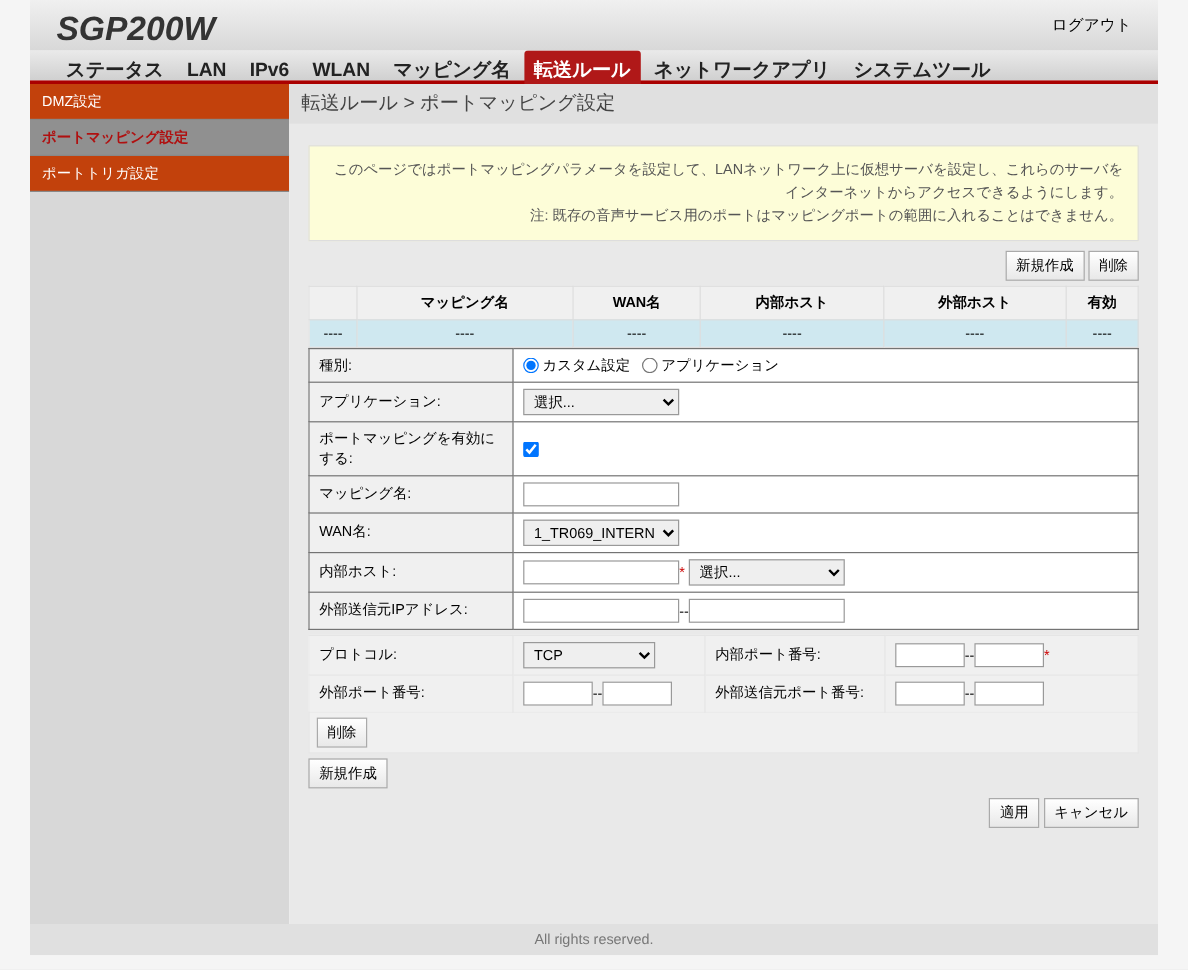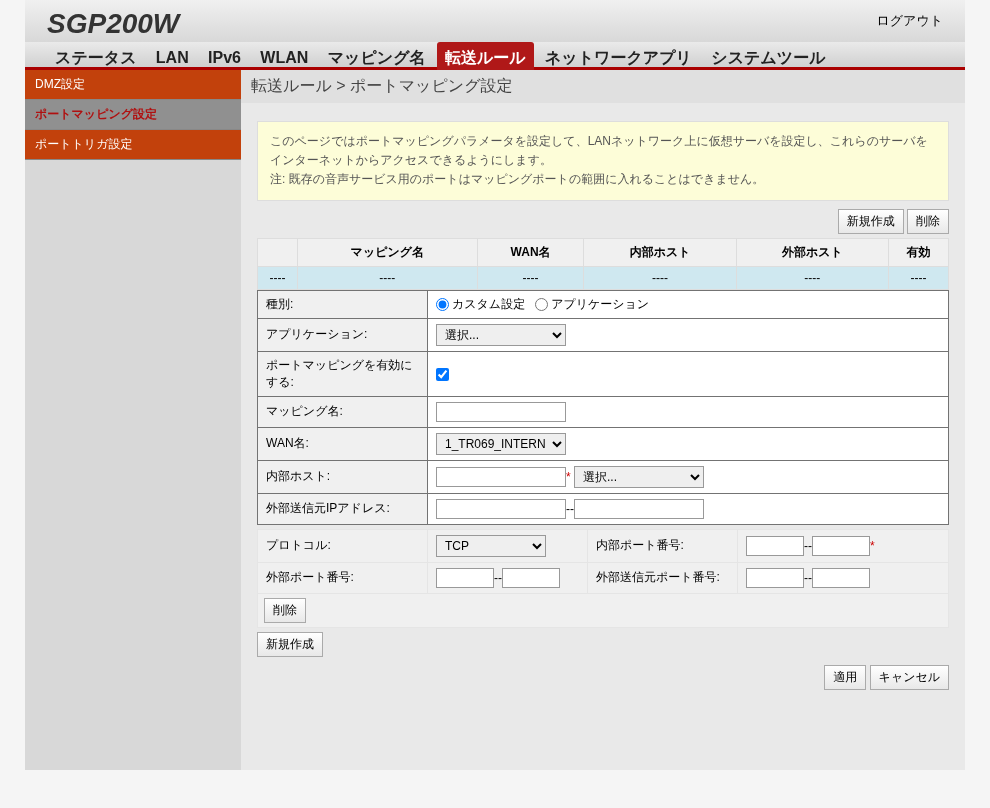--- a/index.html
+++ b/index.html
@@ -10,21 +10,21 @@
 .logout { position: absolute; right: 22px; top: 12px; color: #000; font-size: 13px; cursor: pointer; }
 .navbar { background: linear-gradient(to bottom, #eaeaea, #d0d0d0); height: 28px; padding-left: 22px; border-bottom: 3px solid #a00; }
 .navbar .nav-item { display: inline-block; padding: 6px 8px; color: #222; font-weight: bold; font-size: 16px; cursor: pointer; }
 .navbar .nav-item.active { background: #b01818; color: #fff; border-radius: 3px 3px 0 0; }
 .main { display: flex; min-height: 700px; }
 .sidebar { width: 216px; background: #d8d8d8; }
 .sidebar .side-item { display: block; padding: 6px 10px; color: #fff; background: #c2410c; border-bottom: 1px solid #888; cursor: pointer; font-size: 12px; }
 .sidebar .side-item.active { background: #909090; color: #b01010; font-weight: bold; }
 .content { flex: 1; background: #e9e9e9; padding: 0; }
 .breadcrumb { background: #e0e0e0; padding: 6px 10px; color: #444; font-size: 16px; }
-.infobox { background: #fdfdd8; border: 1px solid #ddd; margin: 18px 16px 8px 16px; padding: 10px 12px; color: #555; line-height: 1.6; }
+.infobox { background: #fdfdd8; border: 1px solid #ddd; margin: 18px 16px 8px 16px; padding: 10px 12px; color: #555; line-height: 1.6; text-align: right; }
 .toolbar { text-align: right; margin: 4px 16px 4px 16px; }
 .btn { background: linear-gradient(to bottom, #fff, #e8e8e8); border: 1px solid #aaa; padding: 3px 8px; font-size: 12px; cursor: pointer; font-family: inherit; }
 table.list { width: calc(100% - 32px); margin: 0 16px; border-collapse: collapse; background: #fff; }
 table.list th { background: #f0f0f0; padding: 5px 4px; border: 1px solid #ddd; font-weight: bold; font-size: 12px; text-align: center; }
 table.list td { background: #cfe8f0; padding: 4px; border: 1px solid #ddd; text-align: center; font-size: 12px; }
 table.form { width: calc(100% - 32px); margin: 0 16px; border-collapse: collapse; background: #fff; }
 table.form td { border: 1px solid #737373; padding: 5px 8px; font-size: 12px; vertical-align: middle; }
 table.form td.label { background: #f0f0f0; width: 170px; }
 table.form td.value { background: #fff; }
 input[type=text] { border: 1px solid #999; padding: 2px 4px; font-size: 12px; }
@@ -169,13 +169,14 @@
       </div>
       <div class="addwrap">
         <button class="btn">新規作成</button>
       </div>
       <div class="actions">
         <button class="btn">適用</button>
         <button class="btn">キャンセル</button>
       </div>
     </div>
   </div>
+  <div class="footer">All rights reserved.</div>
 </div>
 
 </body></html>

